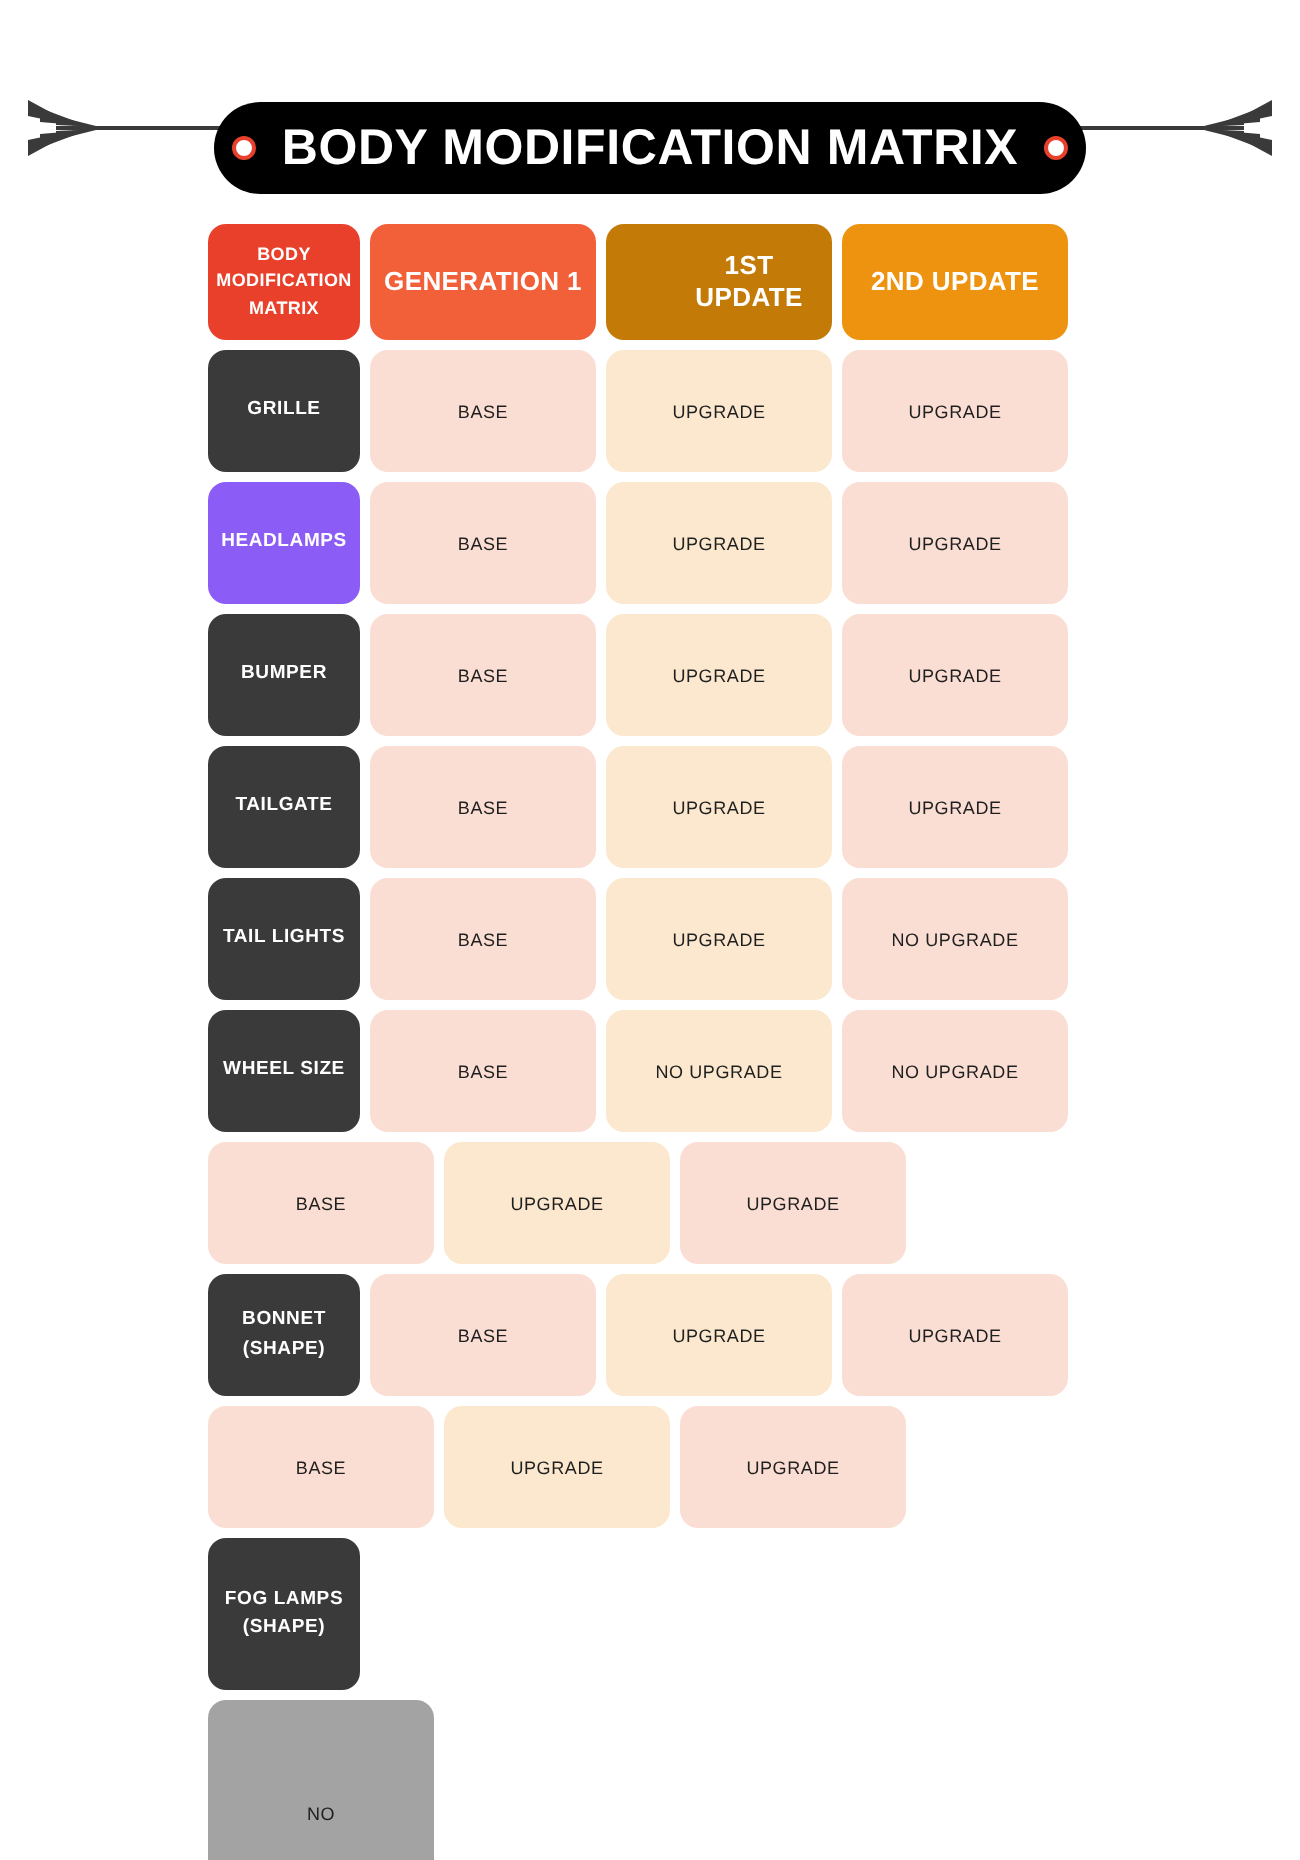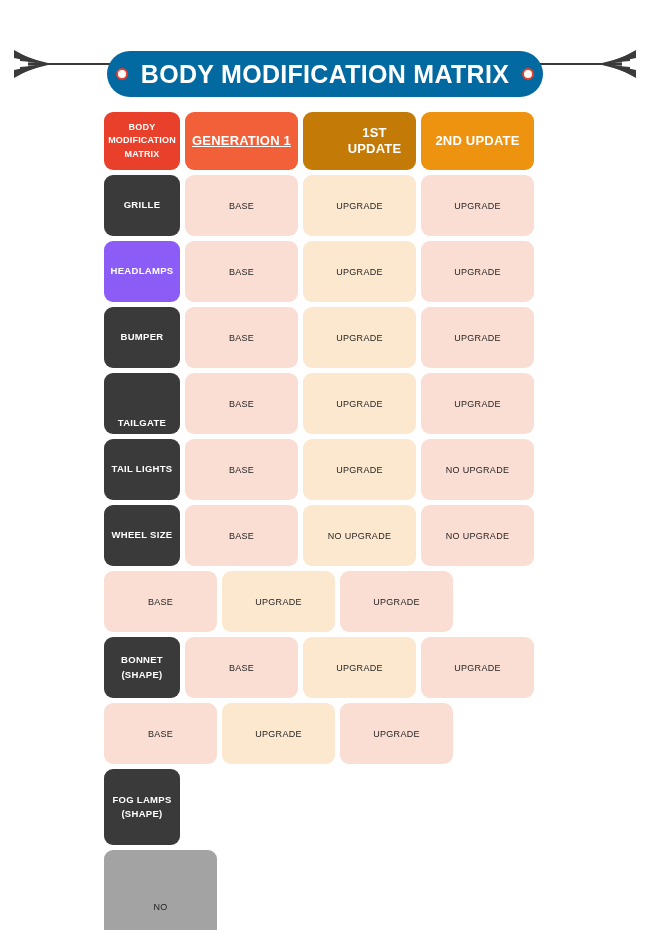--- a/index.html
+++ b/index.html
@@ -39,21 +39,21 @@
     height: 60px;
     width: 135px;
     display: flex;
     align-items: center;
   }
   .deco-left  { left: 8px;  justify-content: flex-start; }
   .deco-right { right: 8px; justify-content: flex-end; }
 
   .title-pill {
     position: relative;
-    background: #0369a1;
+    background: #000000;
     border-radius: 30px;
     height: 46px;
     padding: 0 34px;
     display: flex;
     align-items: center;
     justify-content: flex-end;
     z-index: 3;
     margin-top: 20px;
   }
   .title-pill .title-text {
@@ -187,21 +187,21 @@
   <div class="matrix">
 
     <div class="row row-header">
       <div class="cell col-label hdr-0" style="background: rgb(232, 64, 42);">
         <div>
           <div>BODY</div>
           <div>MODIFICATION</div>
           <div>MATRIX</div>
         </div>
       </div>
-      <div class="cell col-data hdr-1" style="background: rgb(242, 96, 58); text-decoration: underline;">GENERATION 1</div>
+      <div class="cell col-data hdr-1" style="background: rgb(242, 96, 58);">GENERATION 1</div>
       <div class="cell col-data hdr-2" style="background: rgb(196, 122, 6);">1ST UPDATE</div>
       <div class="cell col-data hdr-3" style="background: rgb(238, 147, 16);">2ND UPDATE</div>
     </div>
 
     <div id="body-rows">
         <div class="row row-body" style="margin-bottom: 5px;">
           <div class="cell col-label" style="background: rgb(58, 58, 58);">
             <div>
               <div>GRILLE</div>
             </div>
@@ -224,21 +224,21 @@
           <div class="cell col-label" style="background: rgb(58, 58, 58);">
             <div>
               <div>BUMPER</div>
             </div>
           </div>
           <div class="cell col-data tone-pink" style="background: rgb(251, 222, 211);">BASE</div>
           <div class="cell col-data tone-cream" style="background: rgb(252, 232, 206);">UPGRADE</div>
           <div class="cell col-data tone-pink" style="background: rgb(251, 222, 211);">UPGRADE</div>
         </div>
         <div class="row row-body" style="margin-bottom: 5px;">
-          <div class="cell col-label" style="background: rgb(58, 58, 58); align-items: flex-end;">
+          <div class="cell col-label" style="background: rgb(58, 58, 58);">
             <div>
               <div>TAILGATE</div>
             </div>
           </div>
           <div class="cell col-data tone-pink" style="background: rgb(251, 222, 211);">BASE</div>
           <div class="cell col-data tone-cream" style="background: rgb(252, 232, 206);">UPGRADE</div>
           <div class="cell col-data tone-pink" style="background: rgb(251, 222, 211);">UPGRADE</div>
         </div>
         <div class="row row-body" style="margin-bottom: 5px;">
           <div class="cell col-label" style="background: rgb(58, 58, 58);">

